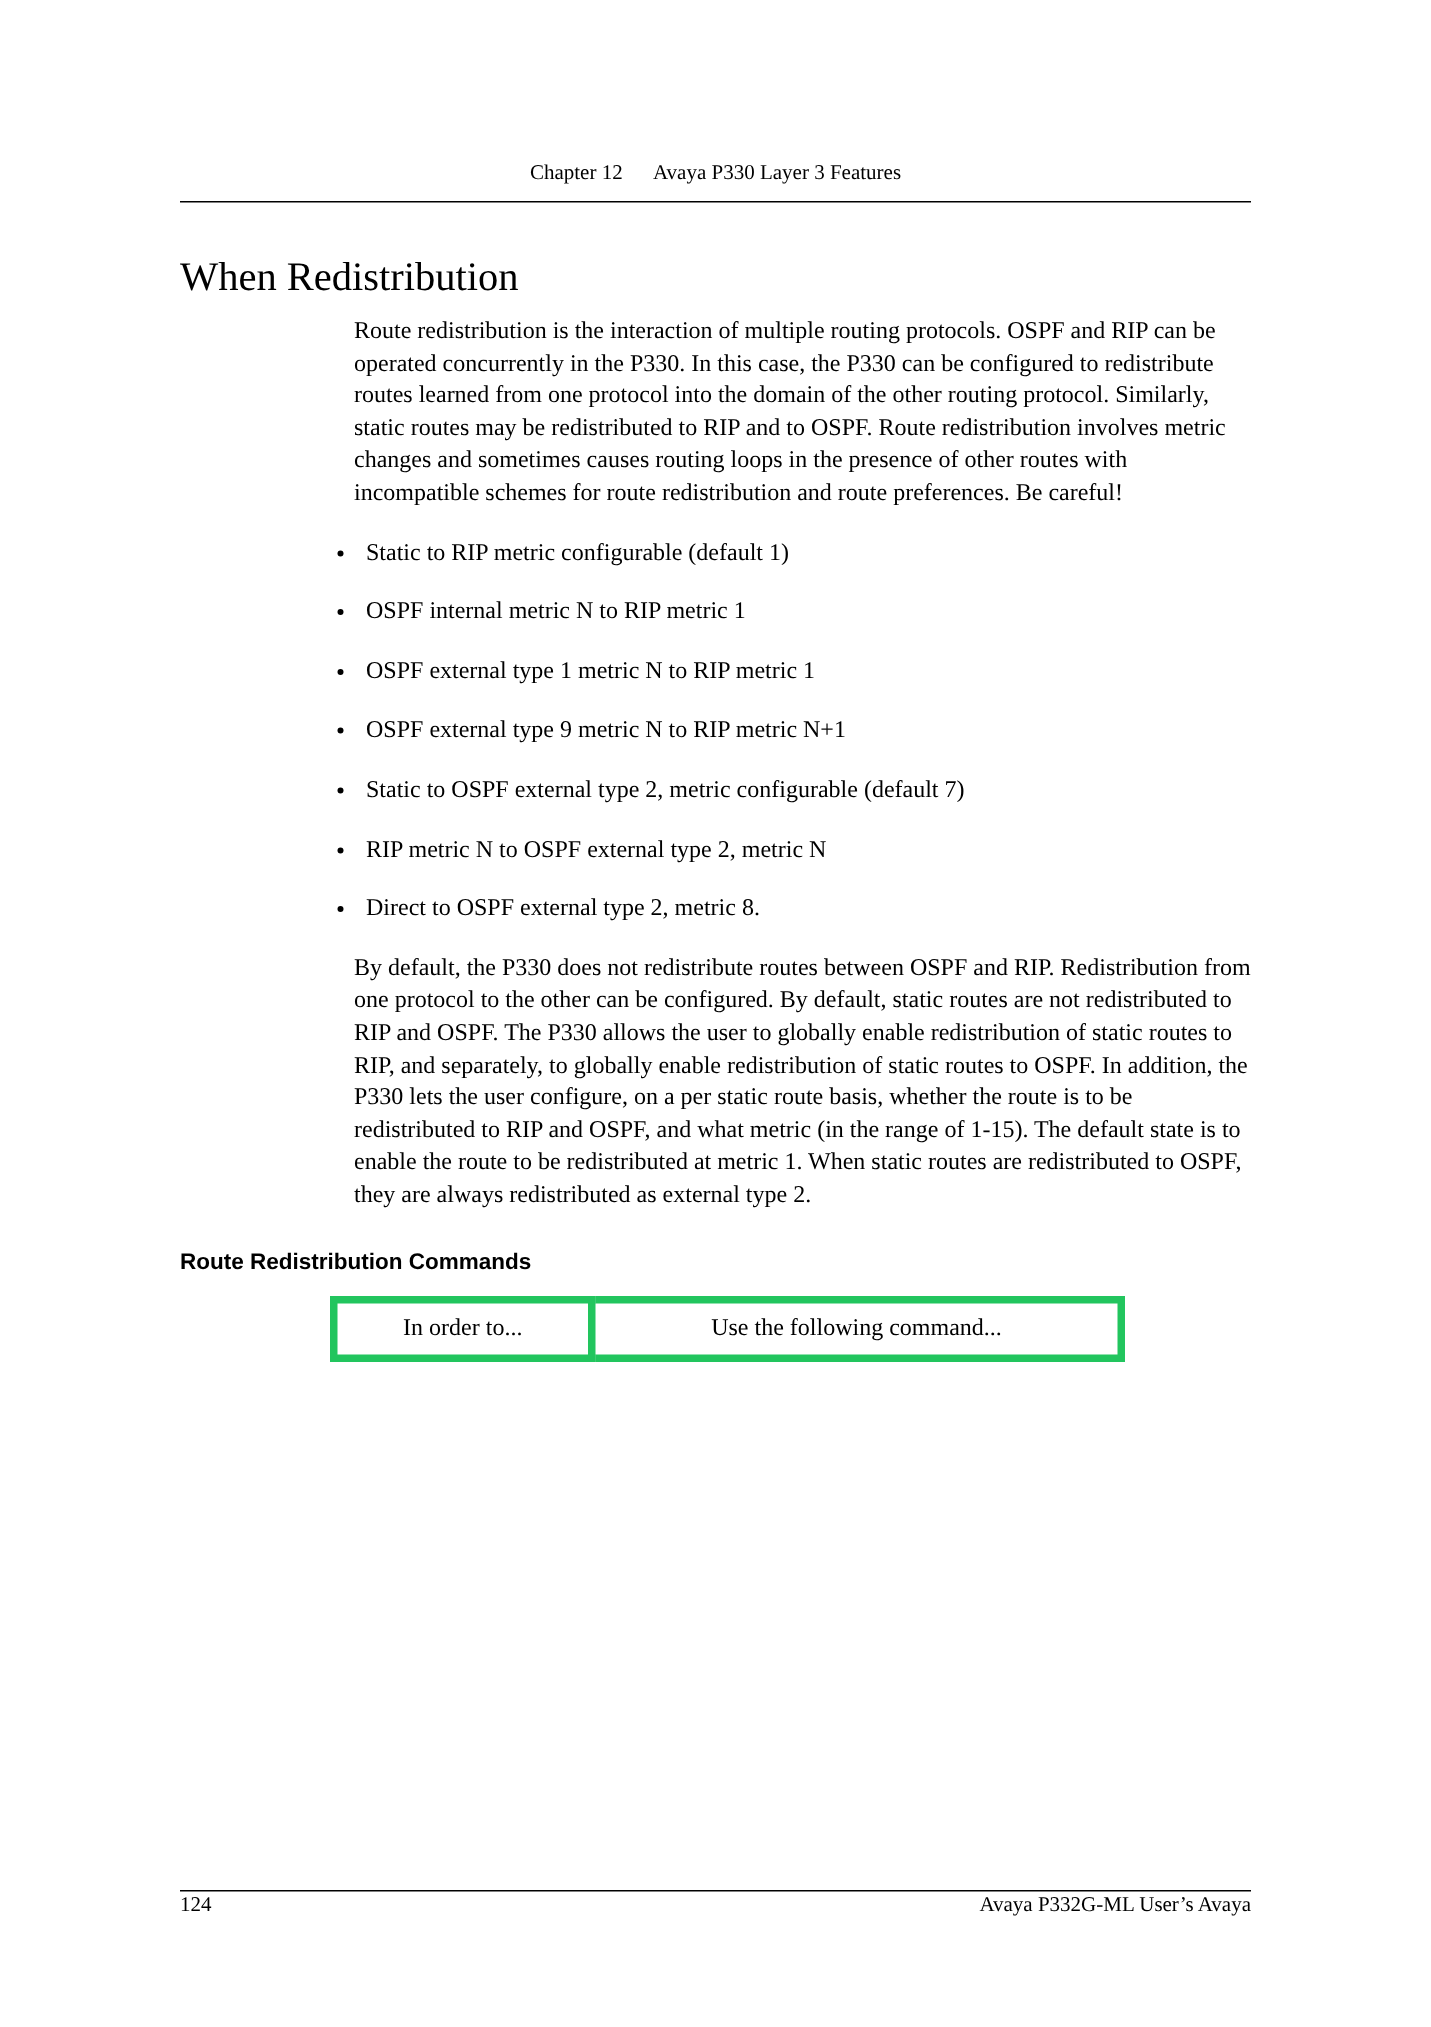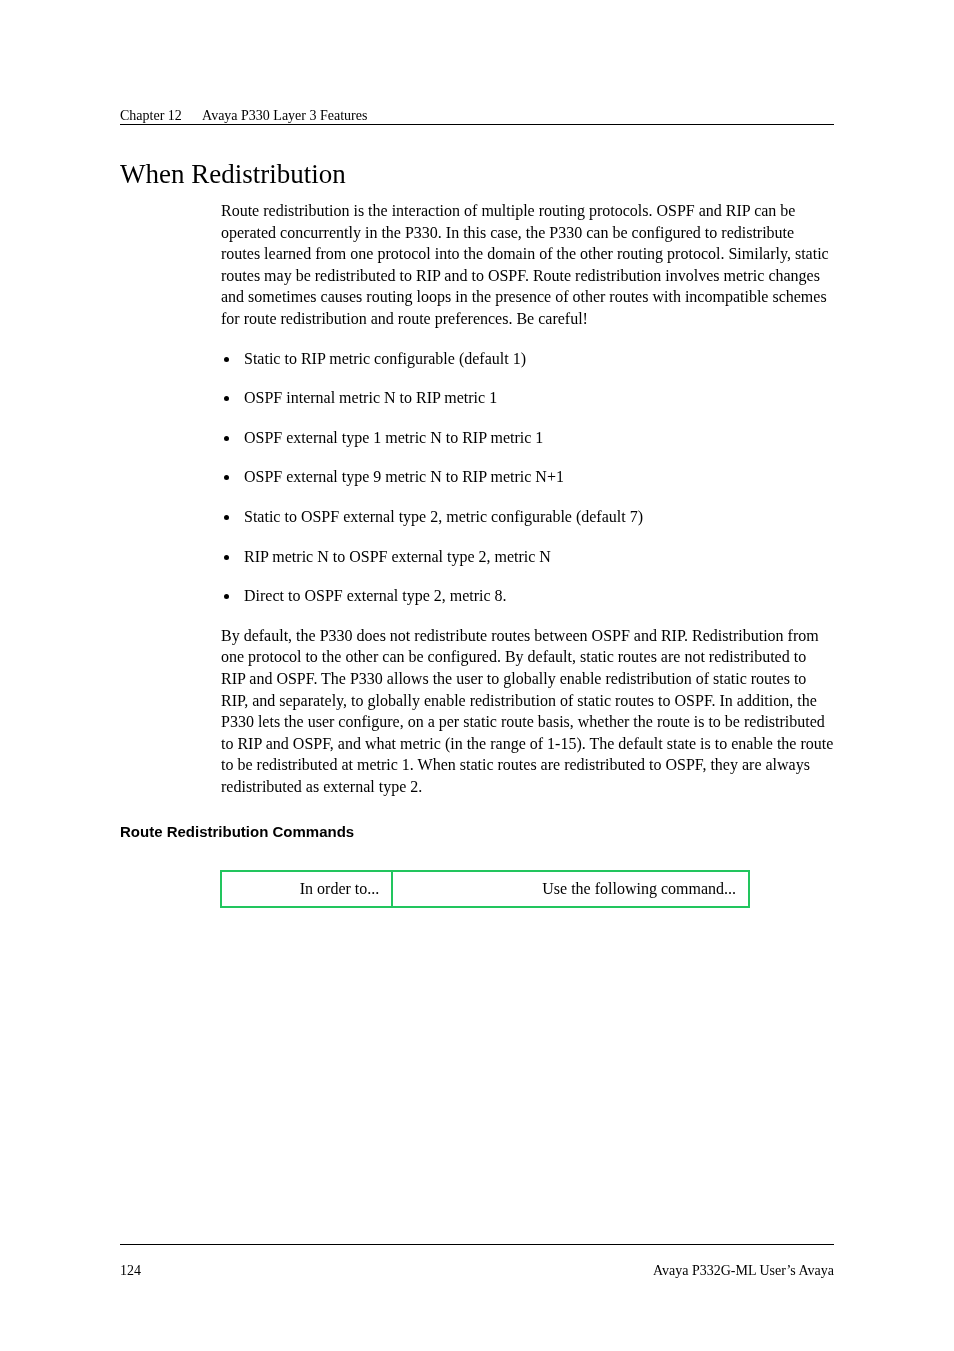--- a/index.html
+++ b/index.html
@@ -14,68 +14,70 @@
   }
   .page {
     position: relative;
     width: 954px;
     height: 1351px;
     box-sizing: border-box;
     padding: 108px 120px 0 120px;
   }
   .running-head {
     font-size: 14px;
+    padding-bottom: 10px;
     border-bottom: 1px solid #000;
     margin-bottom: 34px;
+    text-align: center;
   }
   .h1 {
     font-size: 27px;
     font-weight: normal;
     margin: 0 0 10px 0;
   }
   .indent-block {
     margin-left: 100px;
     font-size: 16px;
     line-height: 1.35;
   }
-  .para { margin: 0 0 6px 1px; }
+  .para { margin: 0 0 6px 16px; }
   ul.bullets {
     margin: 2px 0 6px 0;
     padding-left: 20px;
   }
   ul.bullets li {
     margin: 18px 0;
     padding-left: 4px;
   }
   .subhead {
     font-family: Arial, Helvetica, sans-serif;
     font-weight: bold;
     font-size: 15px;
-    margin: 26px 0 30px 0;
+    margin: 26px 0 14px 0;
   }
   table.cmd {
     border-collapse: collapse;
     width: 530px;
     margin-left: 100px;
     font-size: 16px;
   }
   table.cmd th, table.cmd td {
-    border: 2px solid #22c55e;
+    border: 5px solid #22c55e;
     padding: 8px 12px;
-    text-align: right;
+    text-align: center;
     vertical-align: top;
     font-weight: normal;
   }
   .footer {
     position: absolute;
     bottom: 72px;
     left: 120px;
     right: 120px;
     border-top: 1px solid #000;
-    padding-top: 18px;
+    padding-top: 2px;
     font-size: 14px;
   }
   .footer-left { float: left; }
   .footer-right { float: right; }
 </style>
 </head>
 <body>
 
 <div class="page">
 

